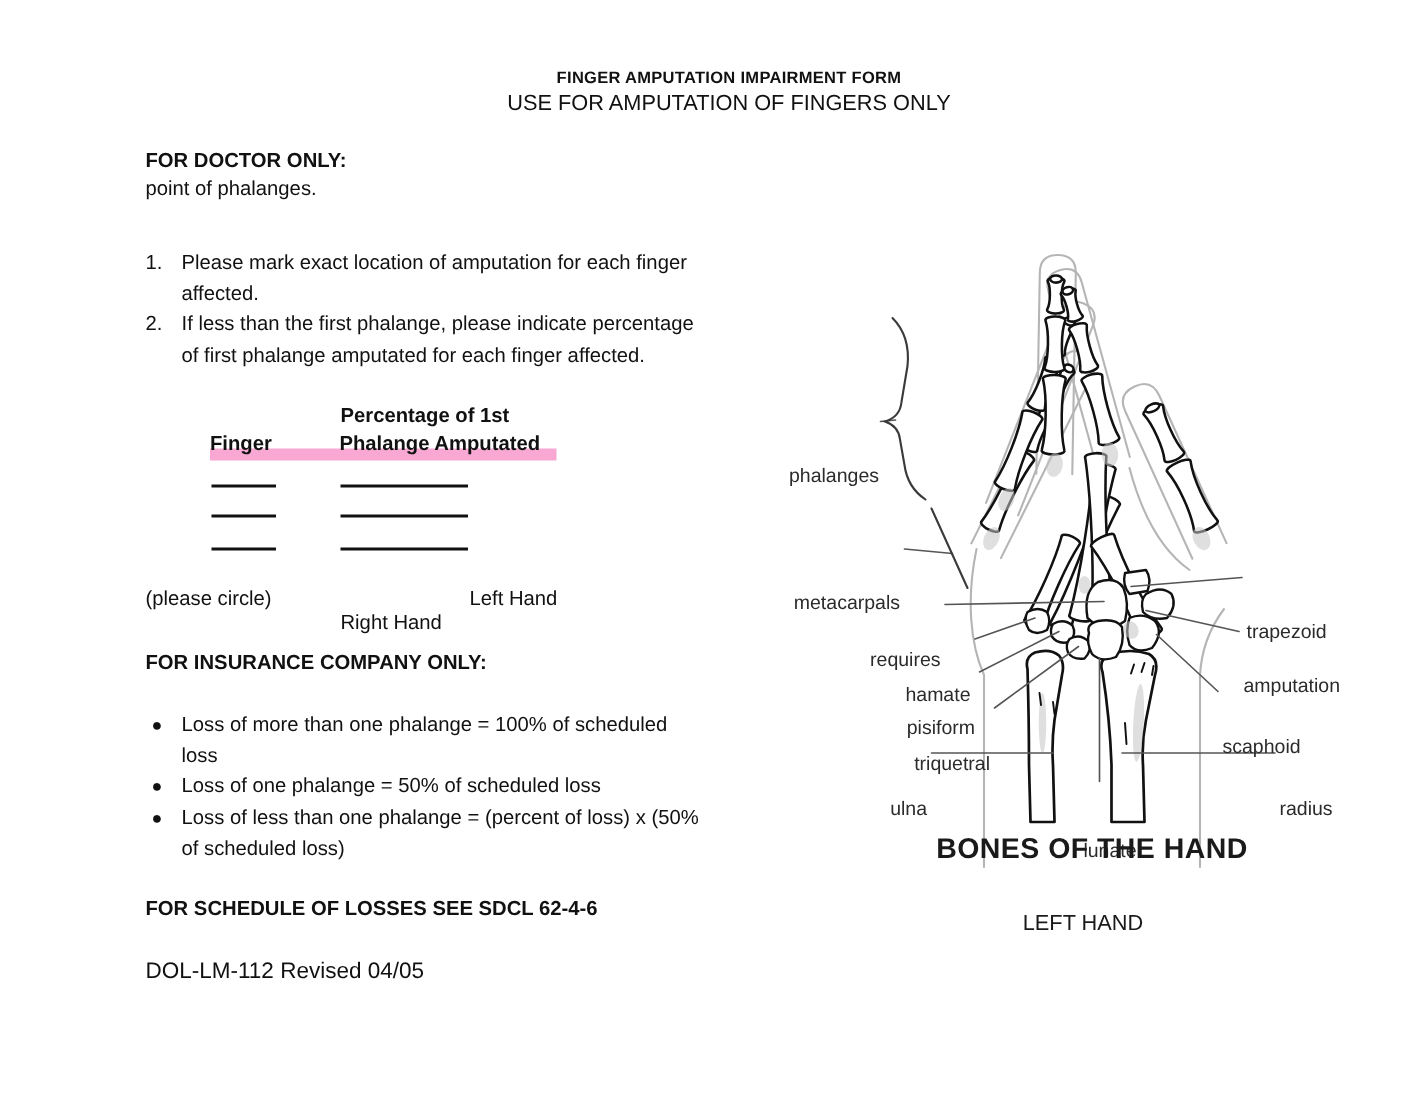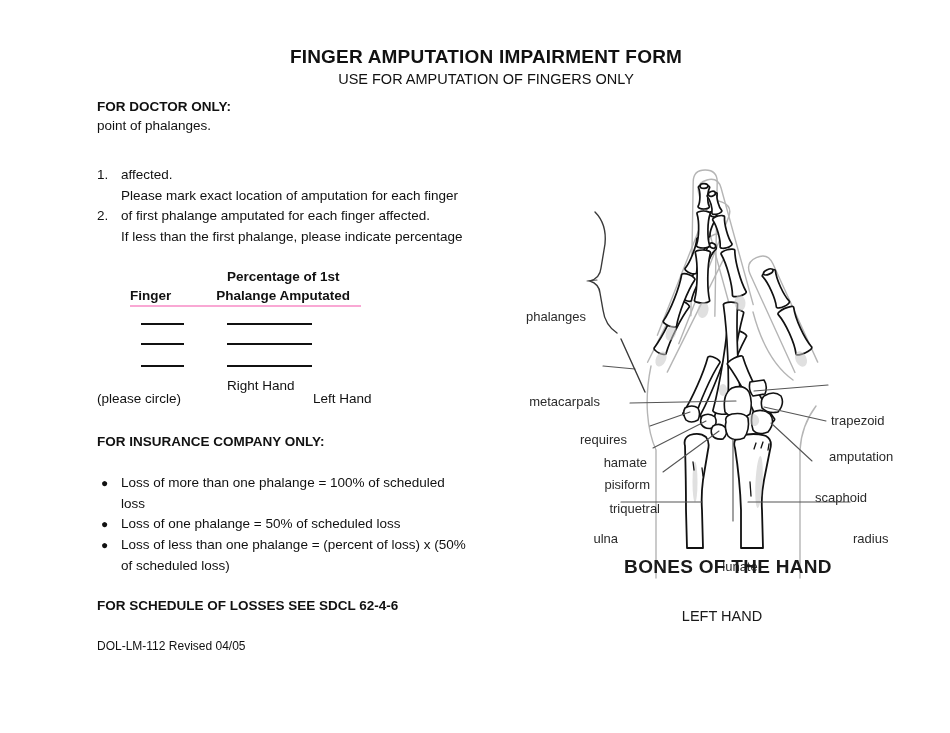--- a/index.html
+++ b/index.html
@@ -4,34 +4,34 @@
 <style>
   * { margin:0; padding:0; box-sizing:border-box; }
   html,body { background:#ffffff; }
   body {
     width:950px; height:733px; position:relative; overflow:hidden;
     font-family:"Liberation Sans", sans-serif; color:#111;
   }
   .abs { position:absolute; }
   
   #hdr { position:absolute; top:46px; left:22px; width:928px; text-align:center; }
-  #hdr .title { font-size:19px; font-weight:bold; letter-spacing:.2px; }
+  #hdr .title { font-size:11px; font-weight:bold; letter-spacing:.2px; }
   #hdr .subtitle { font-size:14.5px; margin-top:3px; }
   
   #left-col { position:absolute; left:97px; top:98px; width:420px; height:560px; font-size:13.5px; }
   .bold { font-weight:bold; }
   .lines span { display:block; }
   .lh17 span { line-height:17px; }
   .lh20 span { line-height:20.5px; }
   .listitem { position:absolute; left:0; }
   .listitem .num { position:absolute; left:0; top:0; line-height:20.5px; }
   .listitem .txt { margin-left:24px; width:380px; }
   .hdr-underline {
-    position:absolute; left:33px; top:190px; width:231px; height:19px;
-    border-bottom:2px solid #f9a8d4; font-weight:bold; white-space:nowrap;
+    position:absolute; left:43px; top:190px; width:231px; height:19px;
+    border-bottom:8px solid #f9a8d4; font-weight:bold; white-space:nowrap;
   }
   .hdr-underline .c2 { margin-left:45px; }
   .blank-line { position:absolute; height:0; border-bottom:2px solid #111; }
   .bullet-item { position:absolute; left:0; width:400px; }
   .bullet-item .mark { position:absolute; left:4px; top:0; line-height:20.5px; font-size:12px; }
   .bullet-item .txt { margin-left:24px; }
   
   #diagram { position:absolute; left:510px; top:150px; width:440px; height:480px; }
   #hand-svg { position:absolute; left:0; top:0; }
   .blabel { position:absolute; font-size:13px; color:#2b2b2b; line-height:14px; white-space:nowrap;margin-top:36px; }
@@ -51,48 +51,48 @@
 
   <div class="abs bold" style="top:1px;left:0">FOR DOCTOR ONLY:</div>
 
   <div class="abs lines lh17" style="top:19px;left:0">
     <span>point of phalanges.</span>
   </div>
 
   <div class="listitem" style="top:67px">
     <span class="num">1.</span>
     <div class="txt lines lh20">
+      <span>Please mark exact location of amputation for each finger</span>
       <span>affected.</span>
-      <span>Please mark exact location of amputation for each finger</span>
     </div>
   </div>
 
   <div class="listitem" style="top:108px">
     <span class="num">2.</span>
     <div class="txt lines lh20">
+      <span>If less than the first phalange, please indicate percentage</span>
       <span>of first phalange amputated for each finger affected.</span>
-      <span>If less than the first phalange, please indicate percentage</span>
     </div>
   </div>
 
   <div class="abs bold" style="top:171px;left:130px">Percentage of 1st</div>
 
   <div class="hdr-underline">
     <span>Finger</span><span class="c2">Phalange Amputated</span>
   </div>
 
   <div class="blank-line" style="top:225px;left:44px;width:43px"></div>
   <div class="blank-line" style="top:225px;left:130px;width:85px"></div>
   <div class="blank-line" style="top:245px;left:44px;width:43px"></div>
   <div class="blank-line" style="top:245px;left:130px;width:85px"></div>
   <div class="blank-line" style="top:267px;left:44px;width:43px"></div>
   <div class="blank-line" style="top:267px;left:130px;width:85px"></div>
 
   <div class="abs" style="top:293px;left:0">(please circle)</div>
-  <div class="abs" style="top:280px;left:130px">Right Hand</div>
+  <div class="abs" style="top:309px;left:130px">Right Hand</div>
   <div class="abs" style="top:293px;left:216px">Left Hand</div>
 
   <div class="abs bold" style="top:336px;left:0">FOR INSURANCE COMPANY ONLY:</div>
 
   <div class="bullet-item" style="top:375px">
     <span class="mark">●</span>
     <div class="txt lines lh20">
       <span>Loss of more than one phalange = 100% of scheduled</span>
       <span>loss</span>
     </div>
@@ -105,21 +105,21 @@
   </div>
   <div class="bullet-item" style="top:437px">
     <span class="mark">●</span>
     <div class="txt lines lh20">
       <span>Loss of less than one phalange = (percent of loss) x (50%</span>
       <span>of scheduled loss)</span>
     </div>
   </div>
 
   <div class="abs bold" style="top:500px;left:0">FOR SCHEDULE OF LOSSES SEE SDCL 62-4-6</div>
-  <div class="abs" style="top:541px;left:0;font-size:12px">DOL-LM-112 Revised 04/05</div>
+  <div class="abs" style="top:541px;left:0;font-size:15px">DOL-LM-112 Revised 04/05</div>
 </div>
 
 <div id="diagram">
   <svg id="hand-svg" width="440" height="480" viewBox="0 0 440 480">
 
     <g id="sil-layer" fill="none" stroke="#b5b5b5" stroke-width="1.4" stroke-linecap="round">
       <path d="M 141,216 C 134,250 137,280 146,300 L 146,428"></path>
       <path d="M 290,428 L 290,300 C 291,282 297,268 306,256"></path>
       <path d="M 243,162 C 252,196 266,218 283,230"></path>
     <path d="M -11 8 L -11 -128 Q -11 -139 0 -139 Q 11 -139 11 -128 L 11 8" transform="translate(151 210) rotate(26.5)"></path>

